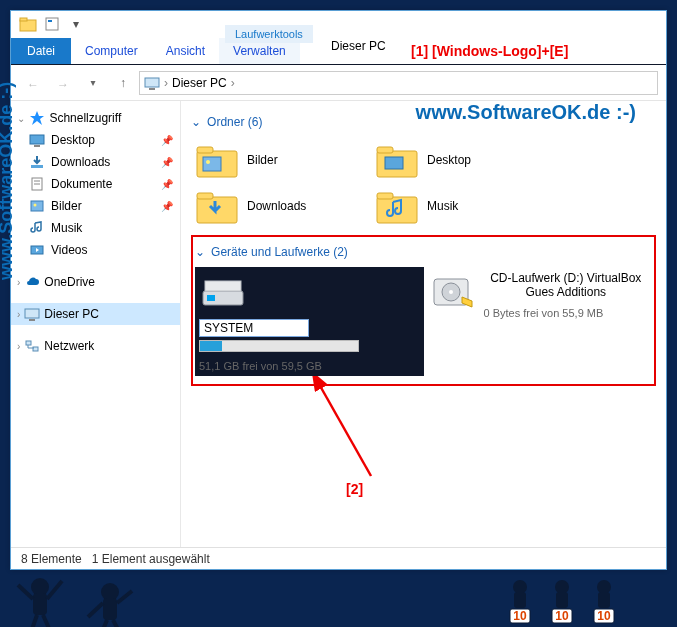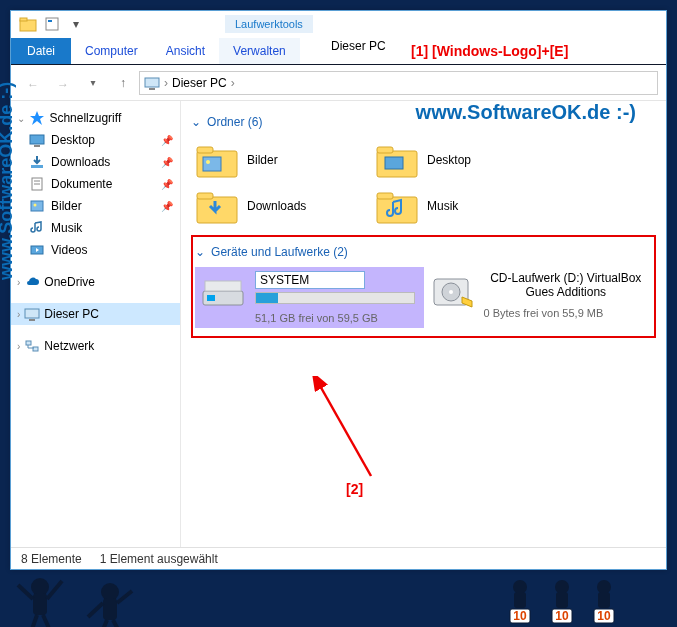--- a/index.html
+++ b/index.html
@@ -4,21 +4,21 @@
 <style>
 *{margin:0;padding:0;box-sizing:border-box;font-family:"Segoe UI",Tahoma,sans-serif;font-size:12px;}
 body{width:677px;height:627px;background:#0a2550;position:relative;overflow:hidden;}
 .window{position:absolute;left:10px;top:10px;width:657px;height:560px;background:#fff;border:1px solid #5a9fd4;box-shadow:0 0 5px rgba(0,0,0,.2);}
 .titletext{font-size:12px;color:#000;position:absolute;left:320px;top:28px;}
 .qat{display:flex;align-items:center;gap:6px;padding:4px 8px;}
 .qat-icon{width:18px;height:18px;display:flex;align-items:center;justify-content:center;}
 .ribbon-tabs{height:28px;display:flex;align-items:center;background:#fff;border-bottom:1px solid #0f172a;}
 .rtab{padding:6px 14px 6px 14px;font-size:12px;color:#1d4ed8;cursor:pointer;}
 .rtab.file{background:#1979ca;color:#fff;padding:6px 16px;}
-.rtab.ctx-head{font-size:11px;color:#1979ca;background:#e5f0fa;padding:2px 10px;position:absolute;top:4px;left:214px;height:18px;display:flex;align-items:center;}
+.rtab.ctx-head{font-size:11px;color:#1979ca;background:#e5f0fa;padding:2px 10px;position:absolute;top:14px;left:214px;height:18px;display:flex;align-items:center;}
 .rtab.ctx{background:#f0f6fc;}
 .addrbar{height:36px;display:flex;align-items:center;padding:4px 8px;border-bottom:1px solid #e5e5e5;gap:2px;}
 .navbtn{width:28px;height:28px;display:flex;align-items:center;justify-content:center;color:#666;border-radius:2px;cursor:pointer;}
 .navbtn.disabled{color:#bbb;}
 .breadcrumb{flex:1;height:24px;border:1px solid #ccc;display:flex;align-items:center;padding:0 4px;gap:4px;background:#fff;}
 .bc-icon{width:16px;height:16px;}
 .bc-sep{color:#888;}
 .bc-text{color:#000;}
 .body{display:flex;height:calc(100% - 112px);}
 .nav{width:170px;border-right:1px solid #e8e8e8;padding:6px 0;overflow:hidden;}
@@ -31,27 +31,27 @@
 .content{flex:1;padding:10px 10px;overflow:hidden;}
 .section-head{display:flex;align-items:center;gap:6px;color:#1a62b5;font-size:12px;padding:4px 0 8px 0;cursor:pointer;}
 .folders{display:flex;flex-wrap:wrap;}
 .item{width:180px;display:flex;align-items:center;gap:8px;padding:4px;cursor:pointer;}
 .fico{width:44px;height:38px;position:relative;}
 .folder-svg{width:44px;height:38px;}
 .item-label{font-size:12px;color:#000;}
 .drives-box{border:2px solid #e50000;padding:4px 2px 8px 2px;margin-top:6px;}
 .drives{display:flex;}
 .drive{width:230px;display:flex;gap:8px;padding:4px;align-items:flex-start;cursor:pointer;}
-.drive.sel{background:#c4b5fd;}
+.drive.sel{background:#0f172a;flex-direction:column;}
 .dico{width:48px;height:40px;}
 .dname{font-size:12px;border:1px solid #7aa8e0;padding:1px 4px;background:#fff;width:110px;}
 .dbar{width:160px;height:12px;background:#e5e5e5;border:1px solid #bbb;margin-top:3px;position:relative;}
 .dbar-fill{position:absolute;left:0;top:0;bottom:0;background:#26a0da;}
 .dfree{font-size:11px;color:#666;margin-top:8px;}
-.status{position:absolute;bottom:0;left:0;right:0;height:22px;border-top:1px solid #e0e0e0;display:flex;align-items:center;padding:0 10px;font-size:11px;color:#333;gap:18px;background:#fff;}
+.status{position:absolute;bottom:0;left:0;right:0;height:22px;border-top:1px solid #e0e0e0;display:flex;align-items:center;padding:0 10px;font-size:11px;color:#333;gap:10px;background:#fff;}
 .wm1{position:absolute;top:90px;right:30px;color:#0a6ab5;font-size:20px;font-weight:bold;}
 .wm2{position:absolute;left:-4px;top:280px;transform:rotate(-90deg);transform-origin:left top;color:#0a6ab5;font-size:18px;font-weight:bold;white-space:nowrap;}
 .annot1{position:absolute;top:32px;left:400px;color:#e00;font-weight:bold;font-size:14px;}
 .annot2{position:absolute;top:470px;left:335px;color:#e00;font-weight:bold;font-size:14px;}
 .arrow{position:absolute;top:365px;left:300px;}
 .bottom-art{position:absolute;bottom:0;left:0;right:0;height:60px;pointer-events:none;}
 </style>
 </head>
 <body>
 

